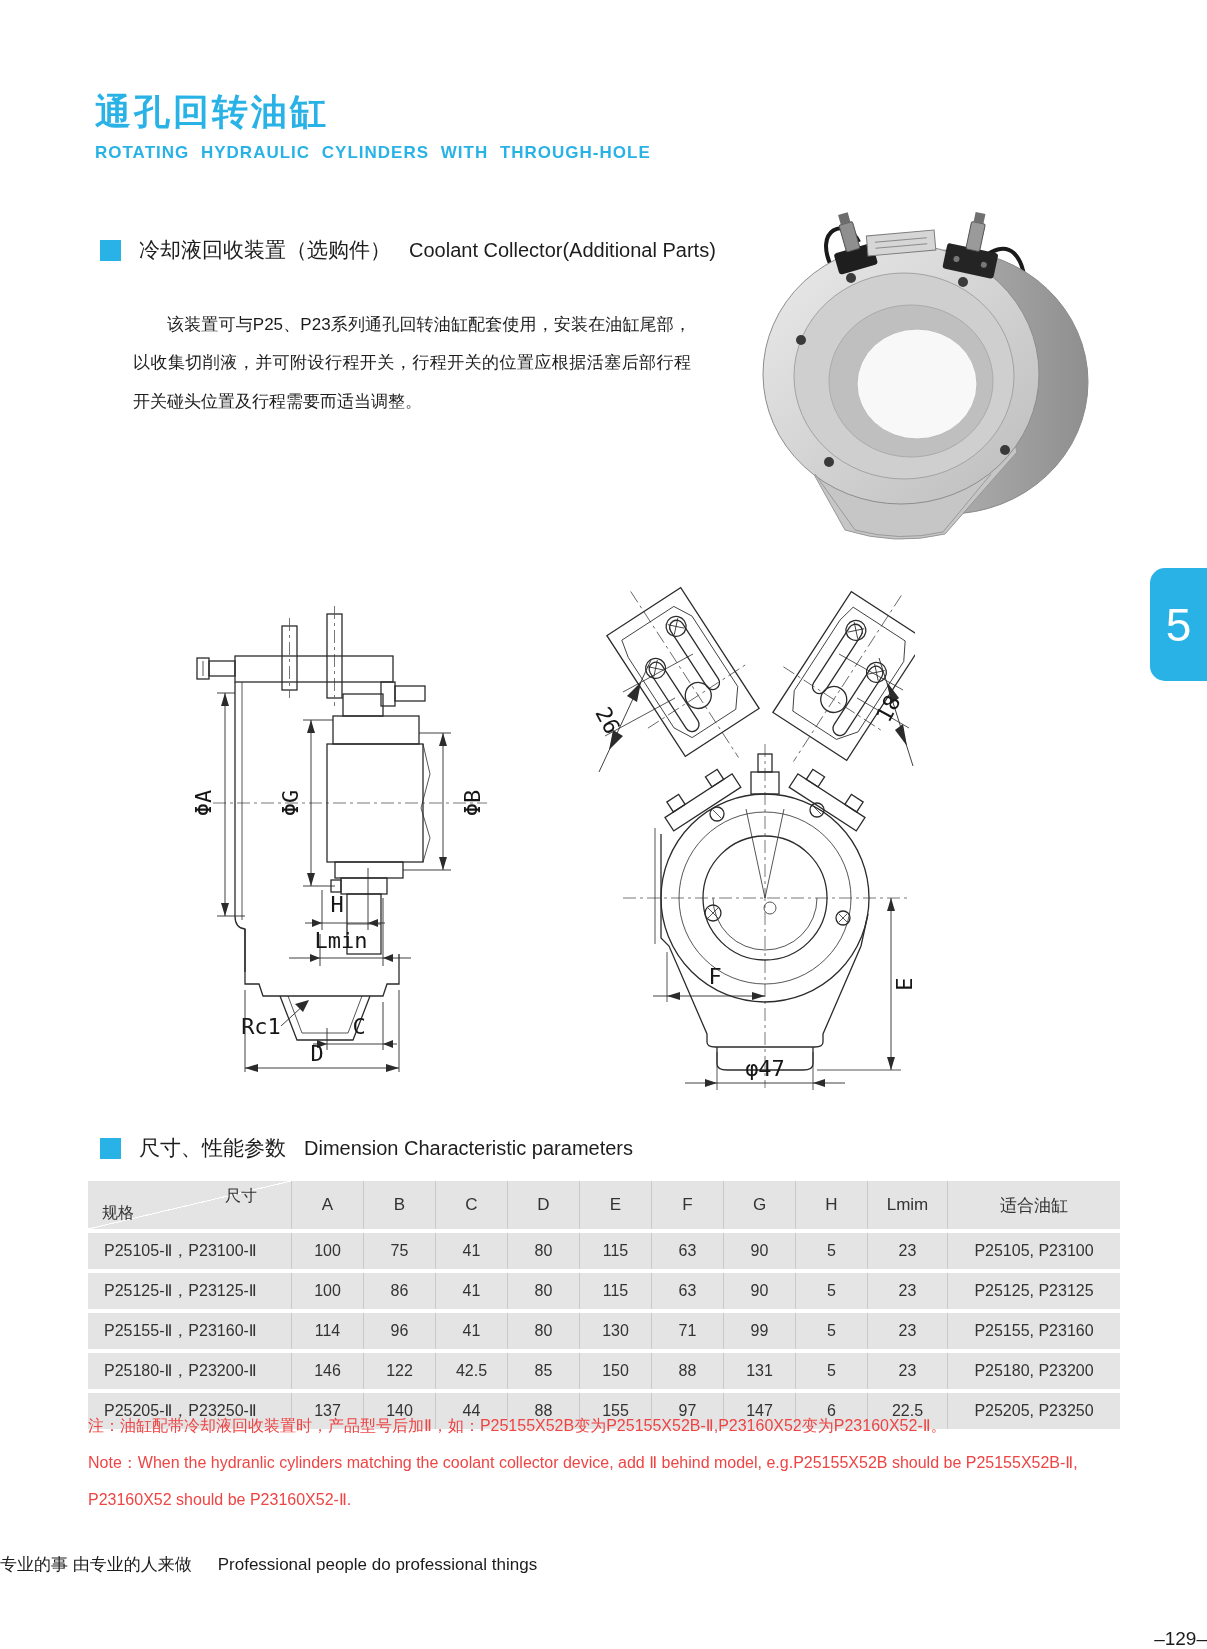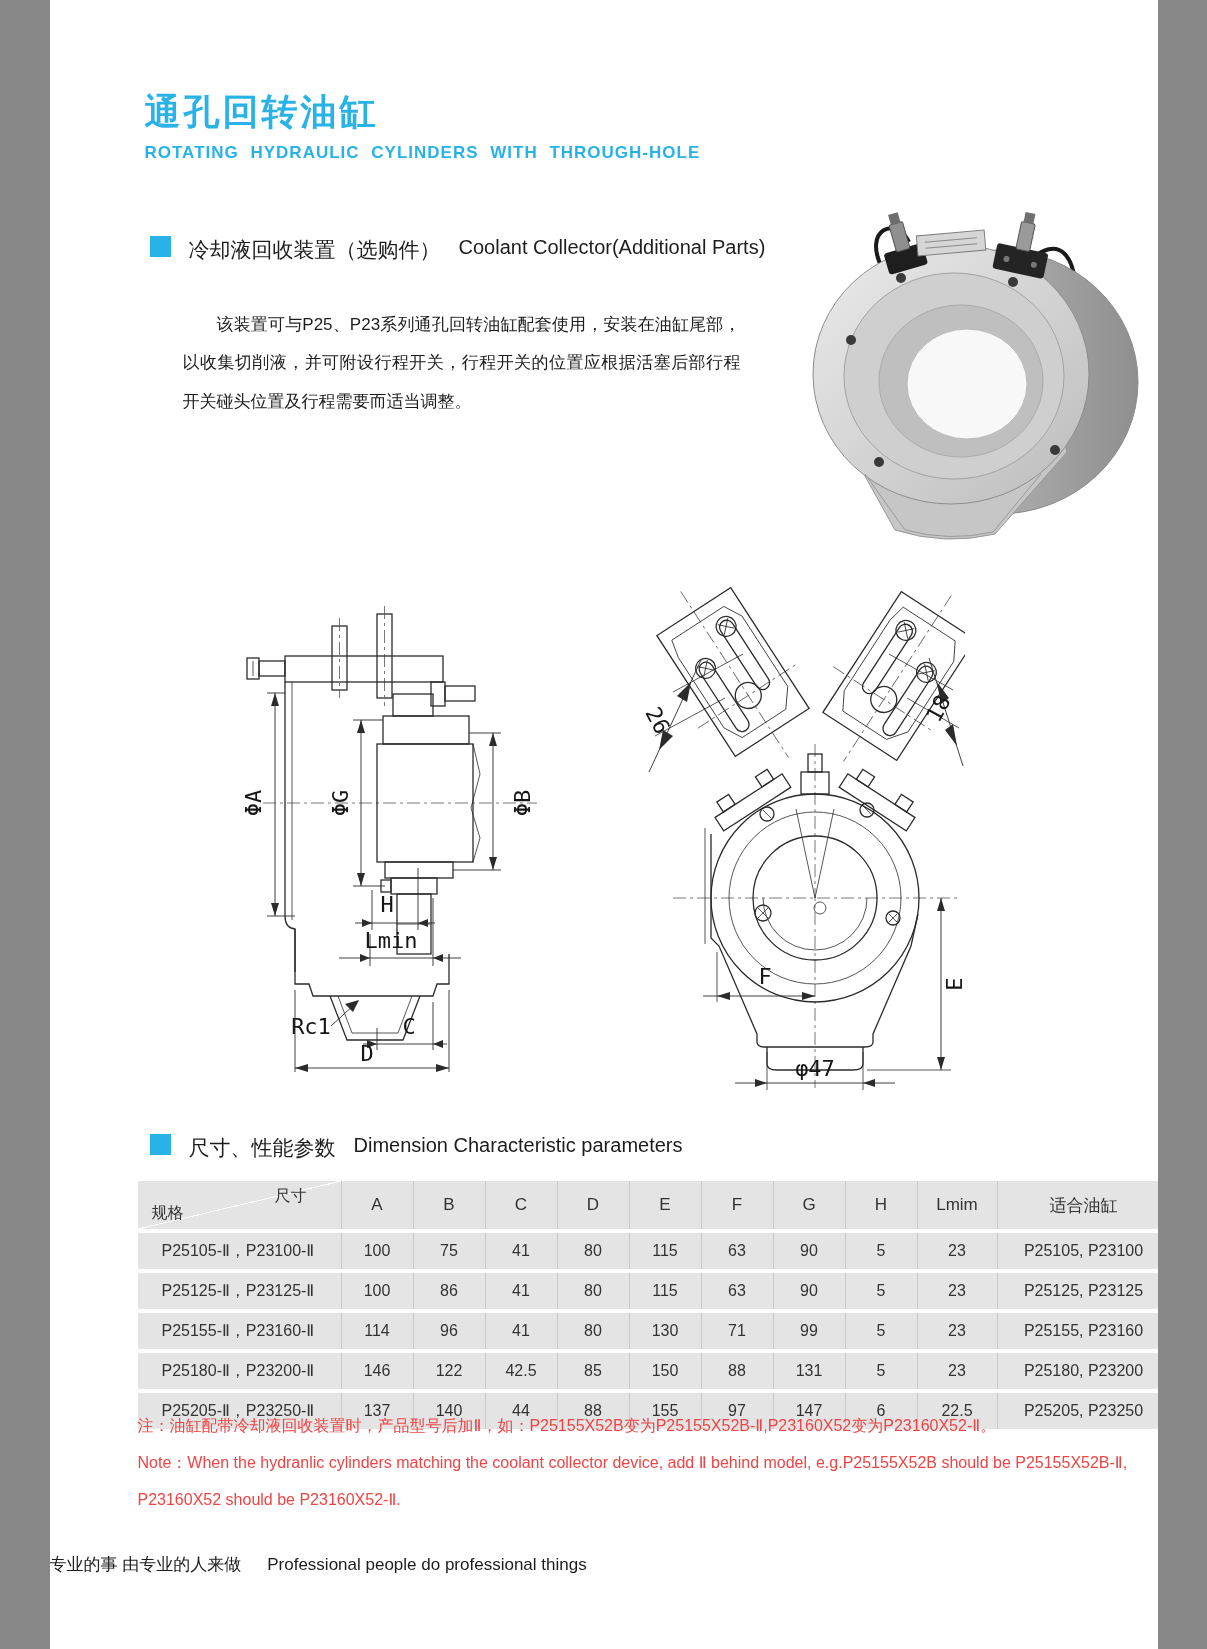--- a/index.html
+++ b/index.html
@@ -1,28 +1,28 @@
 <!DOCTYPE html>
 <html style="--accent: #29b2e6;"><head>
 <meta charset="utf-8">
 <style>
   :root{ --accent:#29b2e6; }
   html,body{margin:0;padding:0;background:#888;}
   .page{
-    position:relative; width:1108px; height:1649px; margin:0 auto;
+    position:relative; width:1207px; height:1649px; margin:0 auto;
     background:#ffffff; overflow:hidden;
     font-family:"Liberation Sans", sans-serif; color:#222;
   }
   
   .title{position:absolute; left:95px; top:88px; font-size:36px; font-weight:bold;
          letter-spacing:3px; color:var(--accent);}
   .subtitle{position:absolute; left:95px; top:143px; font-size:17px; font-weight:bold;
          letter-spacing:1px; color:var(--accent); word-spacing:6px;}
   
-  .sec-head{position:absolute; display:flex; gap:18px;}
+  .sec-head{position:absolute; display:flex; align-items:center; gap:18px;}
   .sec-head .sq{width:21px; height:21px; background:var(--accent); flex:0 0 auto;}
   .sec-head .zh{font-size:21px; color:#1d1d1d;}
   .sec-head .en{font-size:20px; color:#1d1d1d;}
   #sec1{left:100px; top:236px;}
   #sec2{left:100px; top:1134px;}
   
   .para-zh{position:absolute; left:133px; top:306px; width:558px;
     font-size:17px; line-height:2.25; text-align:justify; text-indent:2em; color:#1c1c1c;}
   .para-en{position:absolute; left:131px; top:434px; width:562px;
     font-size:15.5px; line-height:1.6; text-align:justify; text-indent:2.2em; color:#1c1c1c;
@@ -44,21 +44,21 @@
     color:#ffffff; font-size:46px; font-weight:normal;}
   
   .dimtable{position:absolute; left:88px; top:1177px; width:1032px;
     border-collapse:separate; border-spacing:0 4px; table-layout:fixed; font-size:16px;}
   .dimtable th,.dimtable td{padding:0; font-weight:normal; color:#333; text-align:center;
     border-right:1px solid #c9c9c9; overflow:hidden; white-space:nowrap;}
   .dimtable th:last-child,.dimtable td:last-child{border-right:none;}
   .dimtable thead th{height:48px; background:#e4e4e4; font-size:17px;}
   .dimtable tbody td{height:36px; background:#e5e5e5;}
   .dimtable tbody tr:nth-child(odd) td{background:#e4e4e4;}
-  .dimtable td.model{text-align:left; padding-left:24px;}
+  .dimtable td.model{text-align:left; padding-left:16px;}
   .corner{position:relative;
     background-image:linear-gradient(to bottom right,#e4e4e4 49.5%,#ffffff 49.5%,#ffffff 50.6%,#e4e4e4 50.6%)!important;}
   .corner .c-top{position:absolute; top:5px; right:34px; font-size:16px;}
   .corner .c-bot{position:absolute; bottom:5px; left:14px; font-size:16px;}
   
   .notes{position:absolute; left:88px; top:1408px; width:1050px; font-size:16px;
     line-height:2.3; color:#ef4444;}
   
   .slogan{position:absolute; left:0; top:1553px; width:1207px; text-align:left;
     font-size:17px; color:#1c1c1c;}

